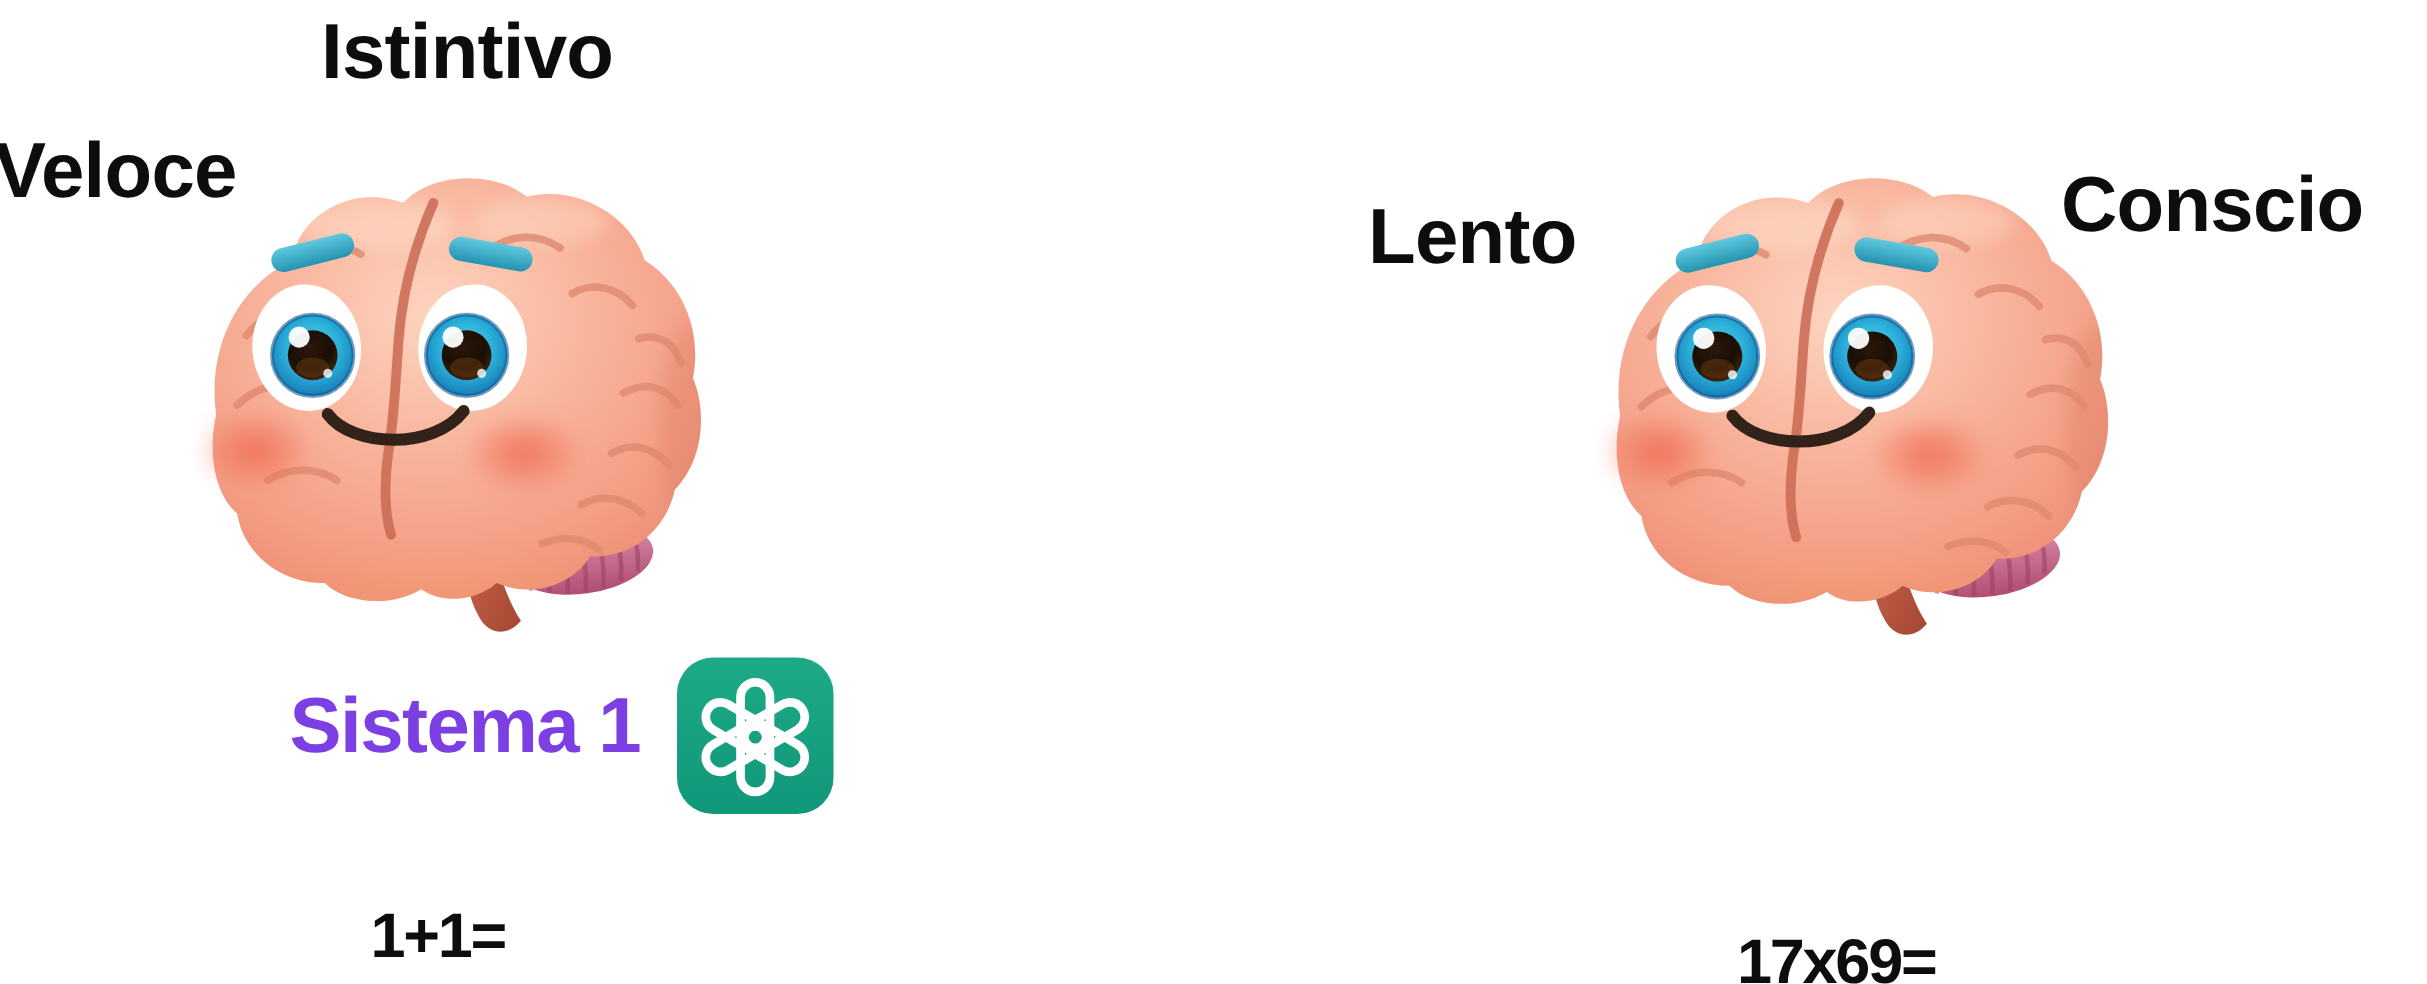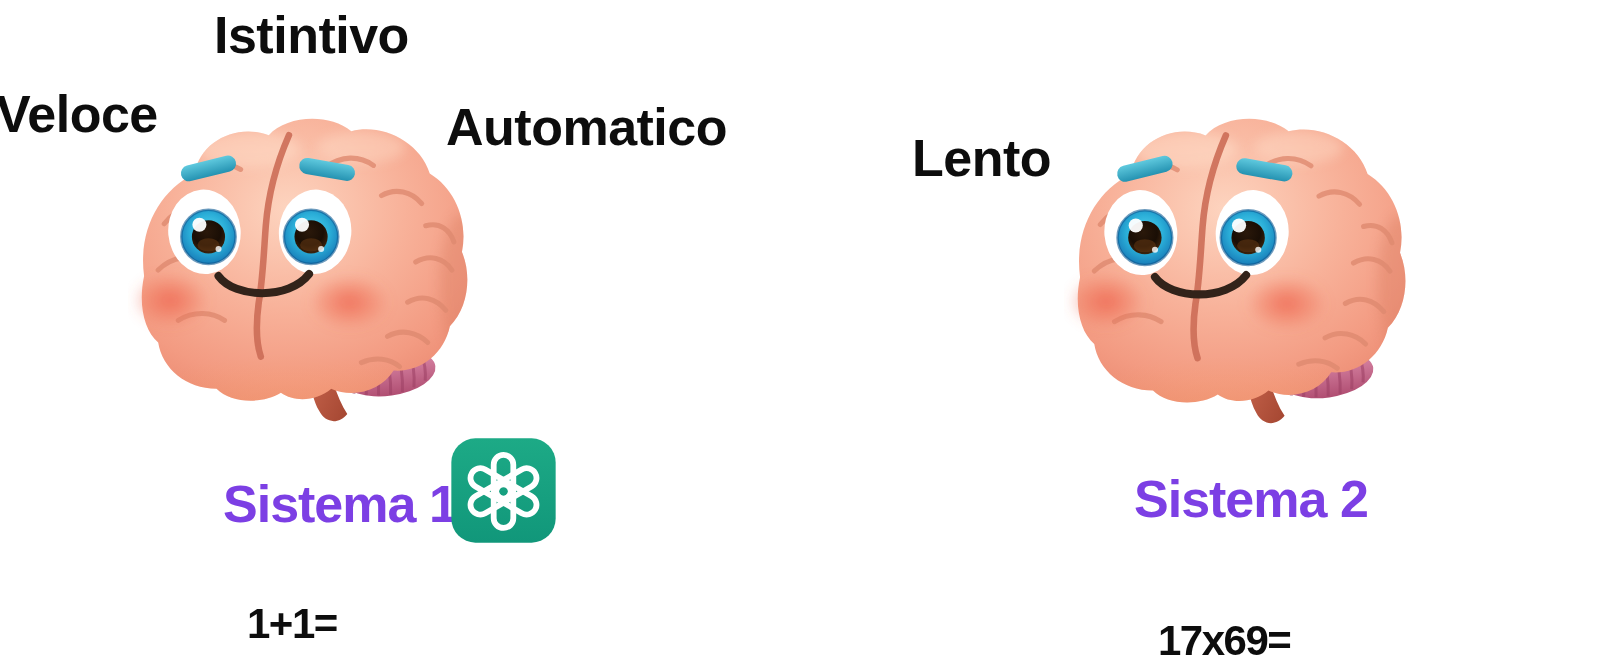--- a/index.html
+++ b/index.html
@@ -160,37 +160,36 @@
         <rect x="-11" y="-41" width="22" height="49" rx="11" transform="rotate(300)"></rect>
       </g>
     </symbol>
   </defs>
 </svg>
 
 <div class="canvas">
 
   <div class="lbl" style="left:214px;top:9px;">Istintivo</div>
   <div class="lbl" style="left:-4px;top:88px;">Veloce</div>
-  <div class="lbl" style="left:446px;top:101px;">Automatico</div>
 
   <svg id="brain1" class="brain-svg" viewBox="0 0 340 320">
     <use href="#brainSym"></use>
   </svg>
 
-  <div class="sys" style="left:193px;top:478px;margin-left:30px;">Sistema 1</div>
+  <div class="sys" style="left:193px;top:458px;">Sistema 1</div>
 
   <svg id="gptlogo" viewBox="0 0 120 120">
     <use href="#gptSym"></use>
   </svg>
 
   <div class="math" style="left:247px;top:603px;">1+1=</div>
 
   <div class="lbl" style="left:912px;top:132px;">Lento</div>
+  <div class="lbl" style="left:1374px;top:111px;">Conscio</div>
 
   <svg id="brain2" class="brain-svg" viewBox="0 0 340 320">
     <use href="#brainSym"></use>
   </svg>
 
-  <div class="sys" style="left:1134px;top:473px;">Sistema 2</div>
 
   <div class="math" style="left:1158px;top:620px;">17x69=</div>
 
 </div>
 
 </body></html>

